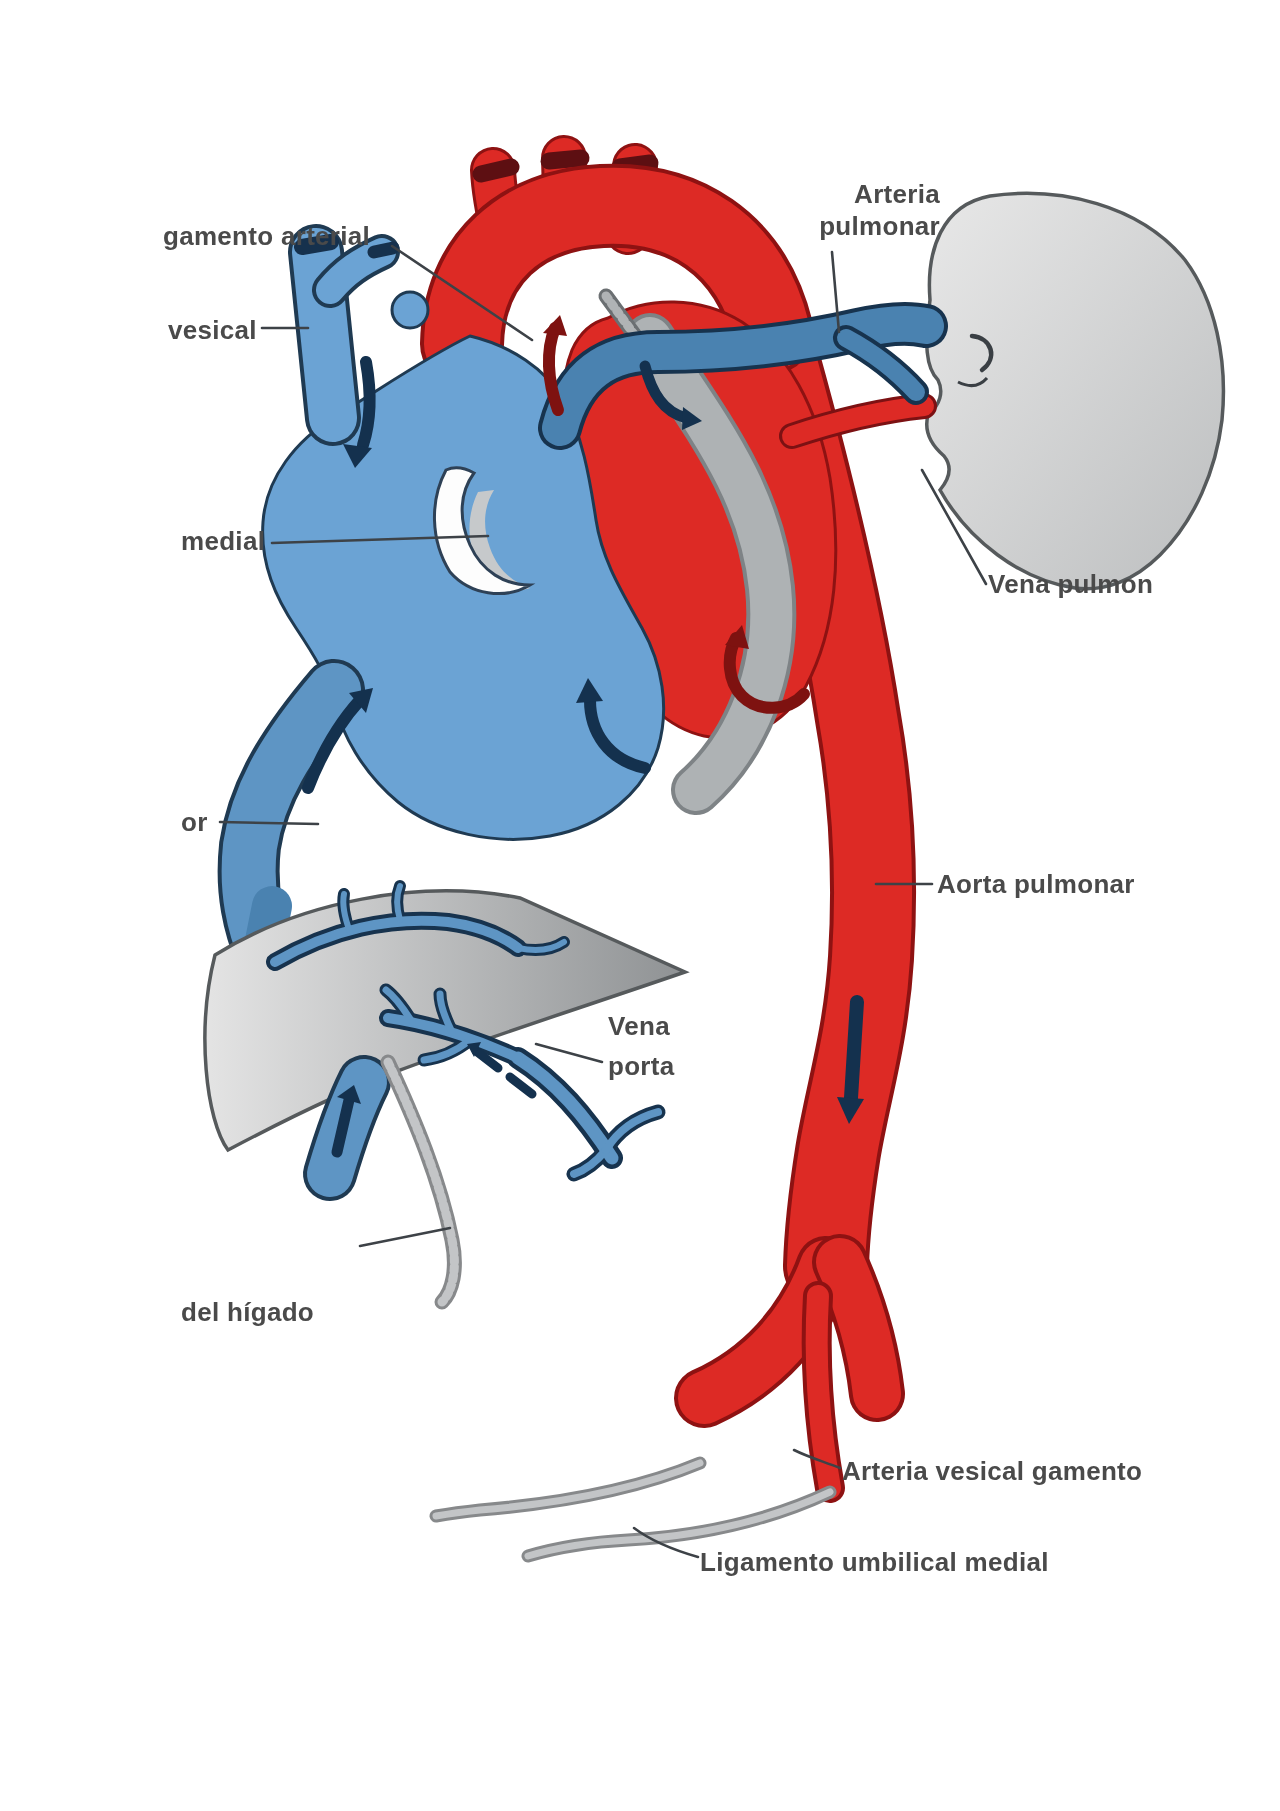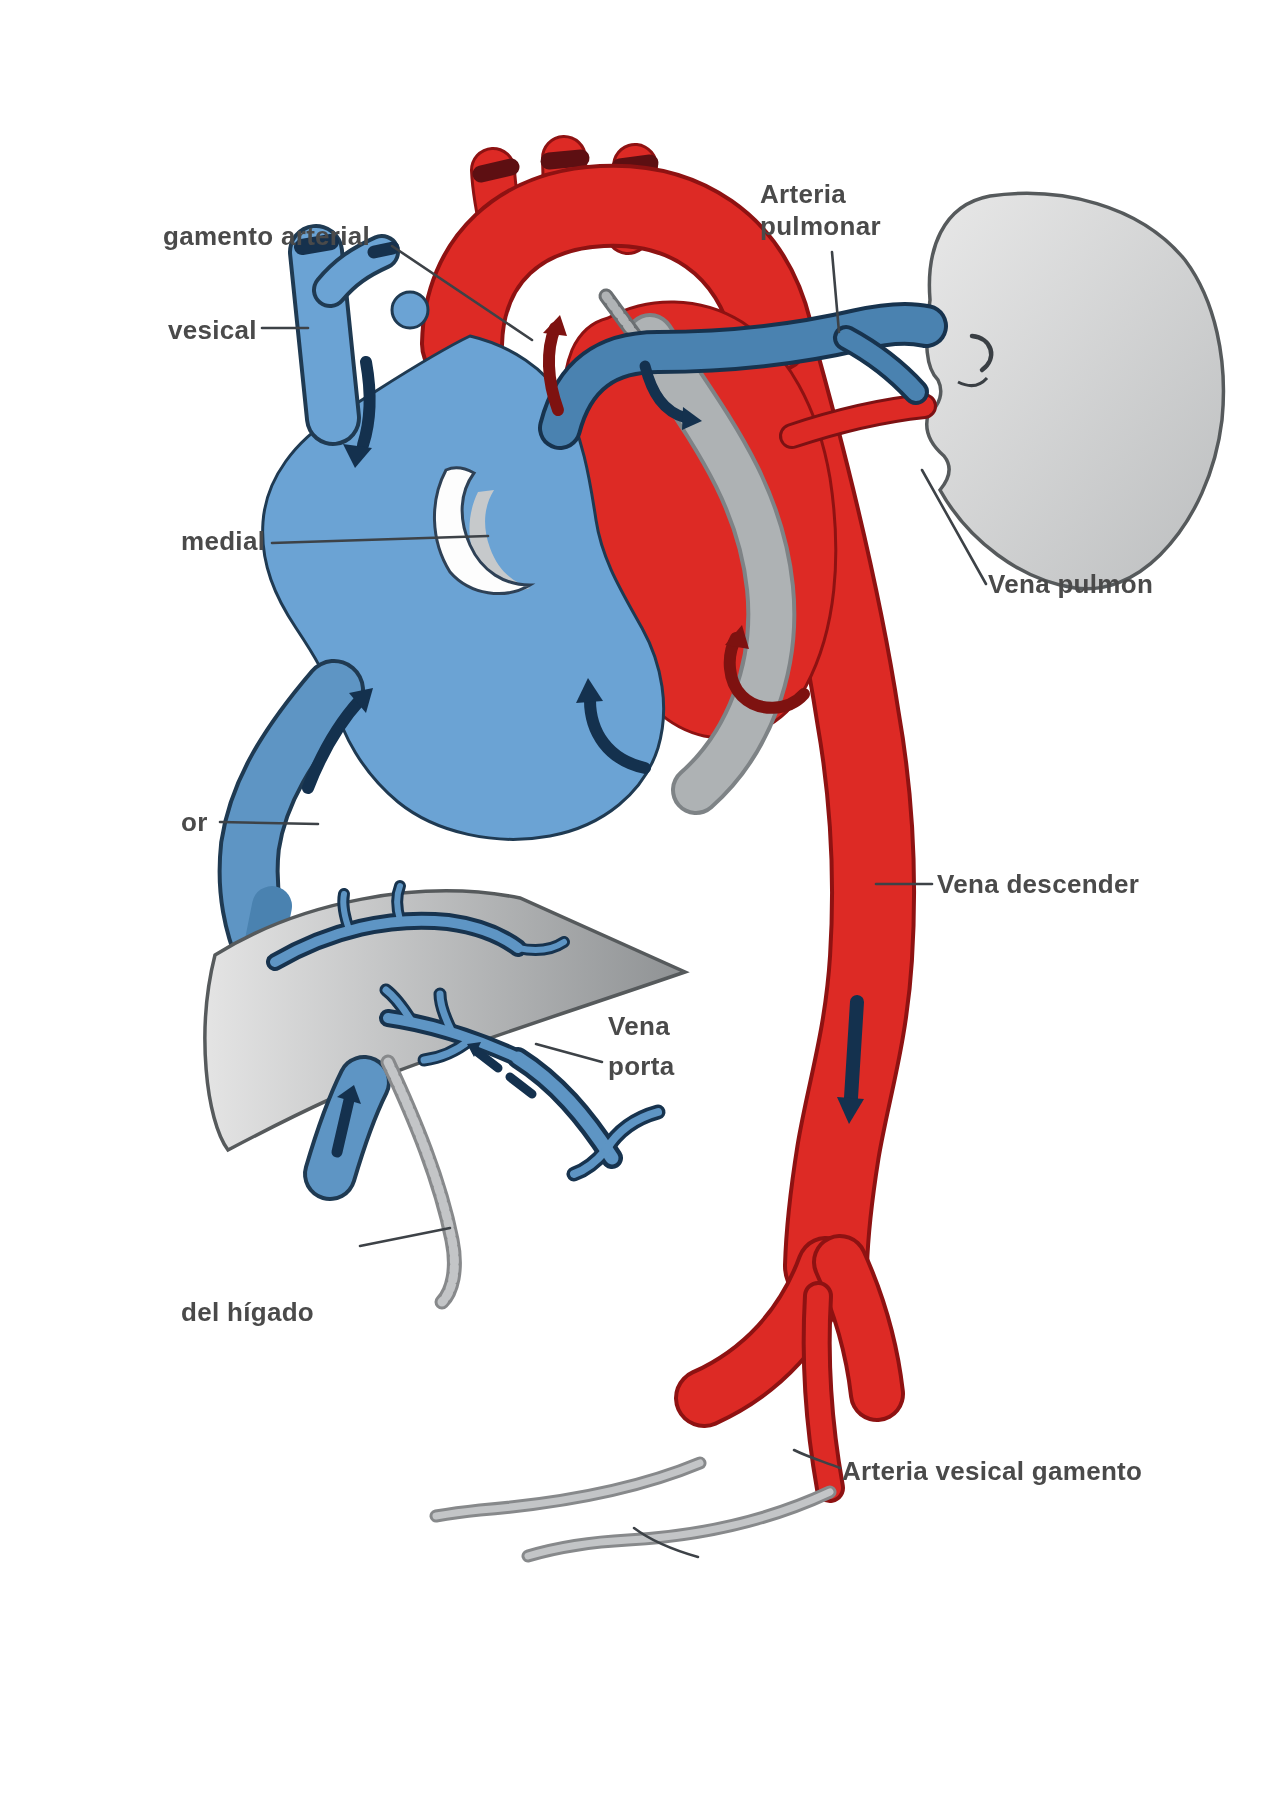--- a/index.html
+++ b/index.html
@@ -1,21 +1,21 @@
 <!DOCTYPE html>
 <html><head>
 <meta charset="utf-8">
 <style>
   html,body{margin:0;padding:0;background:#ffffff;}
   #stage{position:relative;width:1280px;height:1811px;overflow:hidden;background:#ffffff;
          font-family:"Liberation Sans", sans-serif;}
   #art{position:absolute;left:0;top:0;}
   .lbl{position:absolute;font-weight:700;font-size:26px;color:#4a4a4a;
        white-space:nowrap;letter-spacing:.3px;line-height:32px;}
-  .lbl.center{text-align:left;}
+  .lbl.center{text-align:right;}
 </style>
 </head>
 <body>
 
 <div id="stage">
 
 <svg id="art" width="1280" height="1811" viewBox="0 0 1280 1811">
   <defs>
     <linearGradient id="lungGrad" x1="0" y1="0" x2="1" y2="1">
       <stop offset="0" stop-color="#e8e8e8"></stop>
@@ -223,21 +223,22 @@
 
 <div class="lbl" style="left:163px;top:220px">gamento arterial</div>
 <div class="lbl" style="left:168px;top:314px">vesical</div>
 <div class="lbl" style="left:181px;top:525px">medial</div>
 <div class="lbl center" style="left:760px;top:178px;width:180px">
   <div>Arteria</div>
   <div>pulmonar</div>
 </div>
 <div class="lbl" style="left:988px;top:568px">Vena pulmon</div>
 <div class="lbl" style="left:181px;top:806px">or</div>
-<div class="lbl" style="left:937px;top:868px">Vena descender</div>
+<div class="lbl" style="left:937px;top:868px">Aorta pulmonar</div>
 <div class="lbl" style="left:608px;top:1006px;line-height:40px">
   <div>Vena</div>
   <div>porta</div>
 </div>
 <div class="lbl" style="left:181px;top:1296px">del hígado</div>
 <div class="lbl" style="left:842px;top:1455px">Arteria vesical gamento</div>
+<div class="lbl" style="left:700px;top:1546px">Ligamento umbilical medial</div>
 
 </div>
 
 </body></html>

